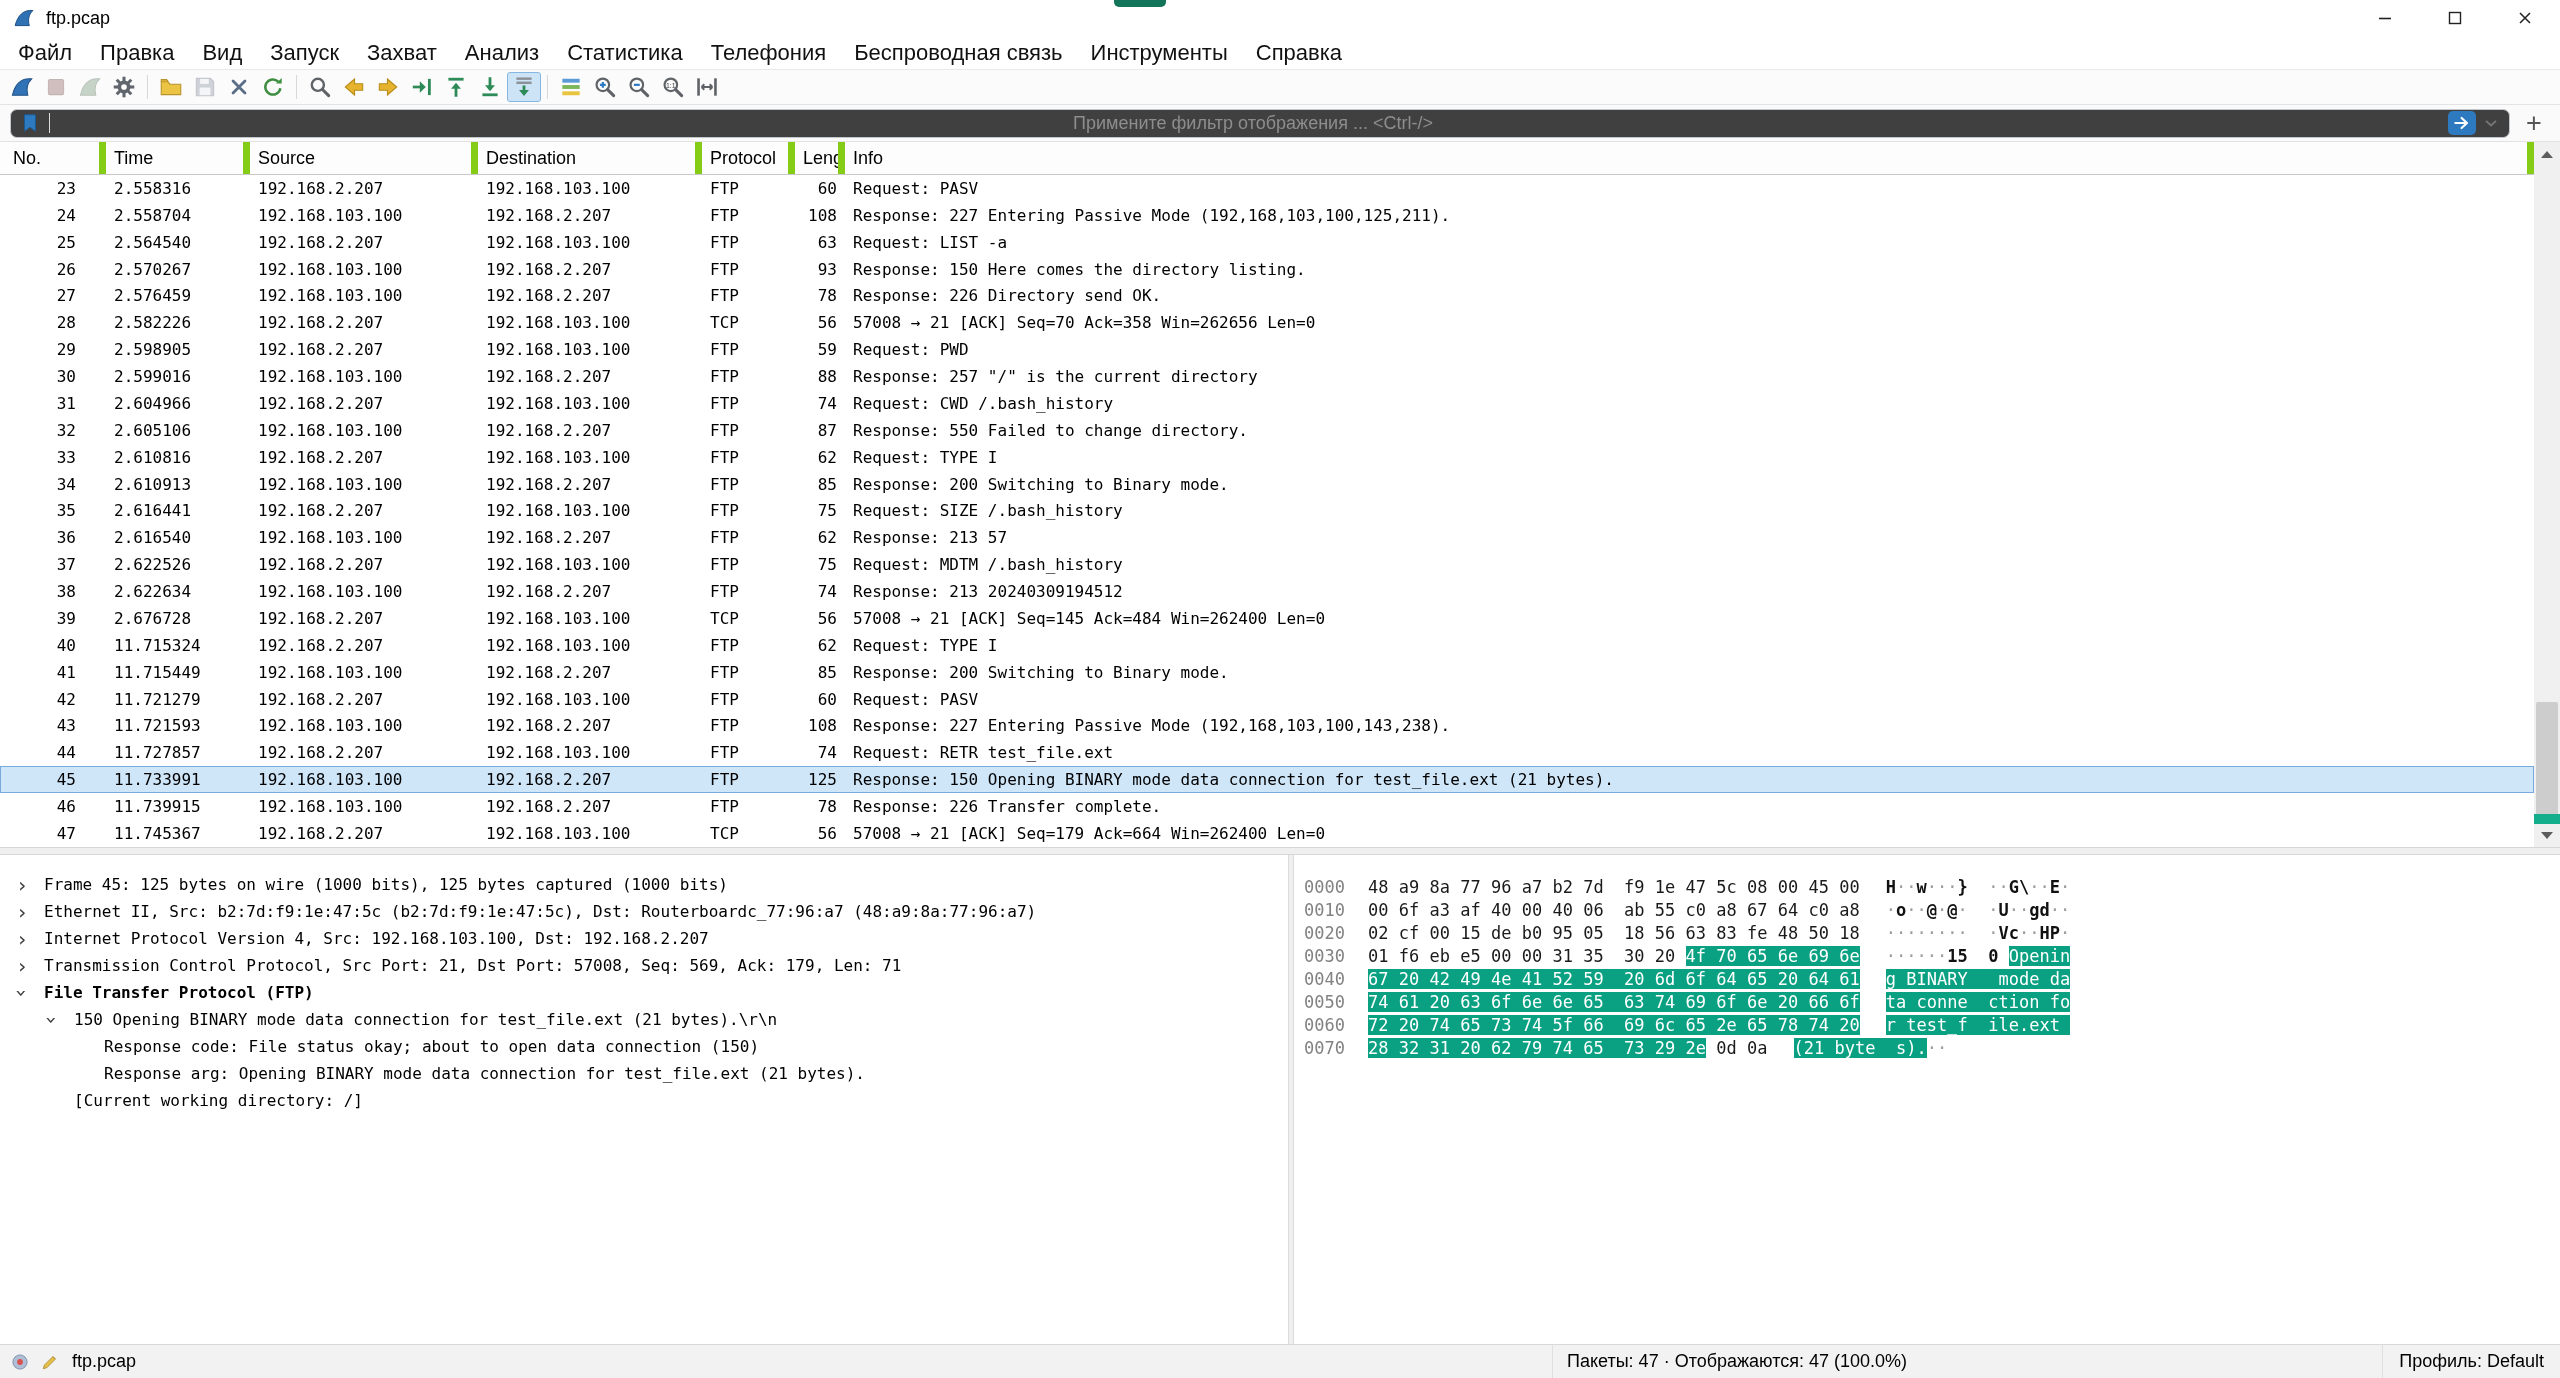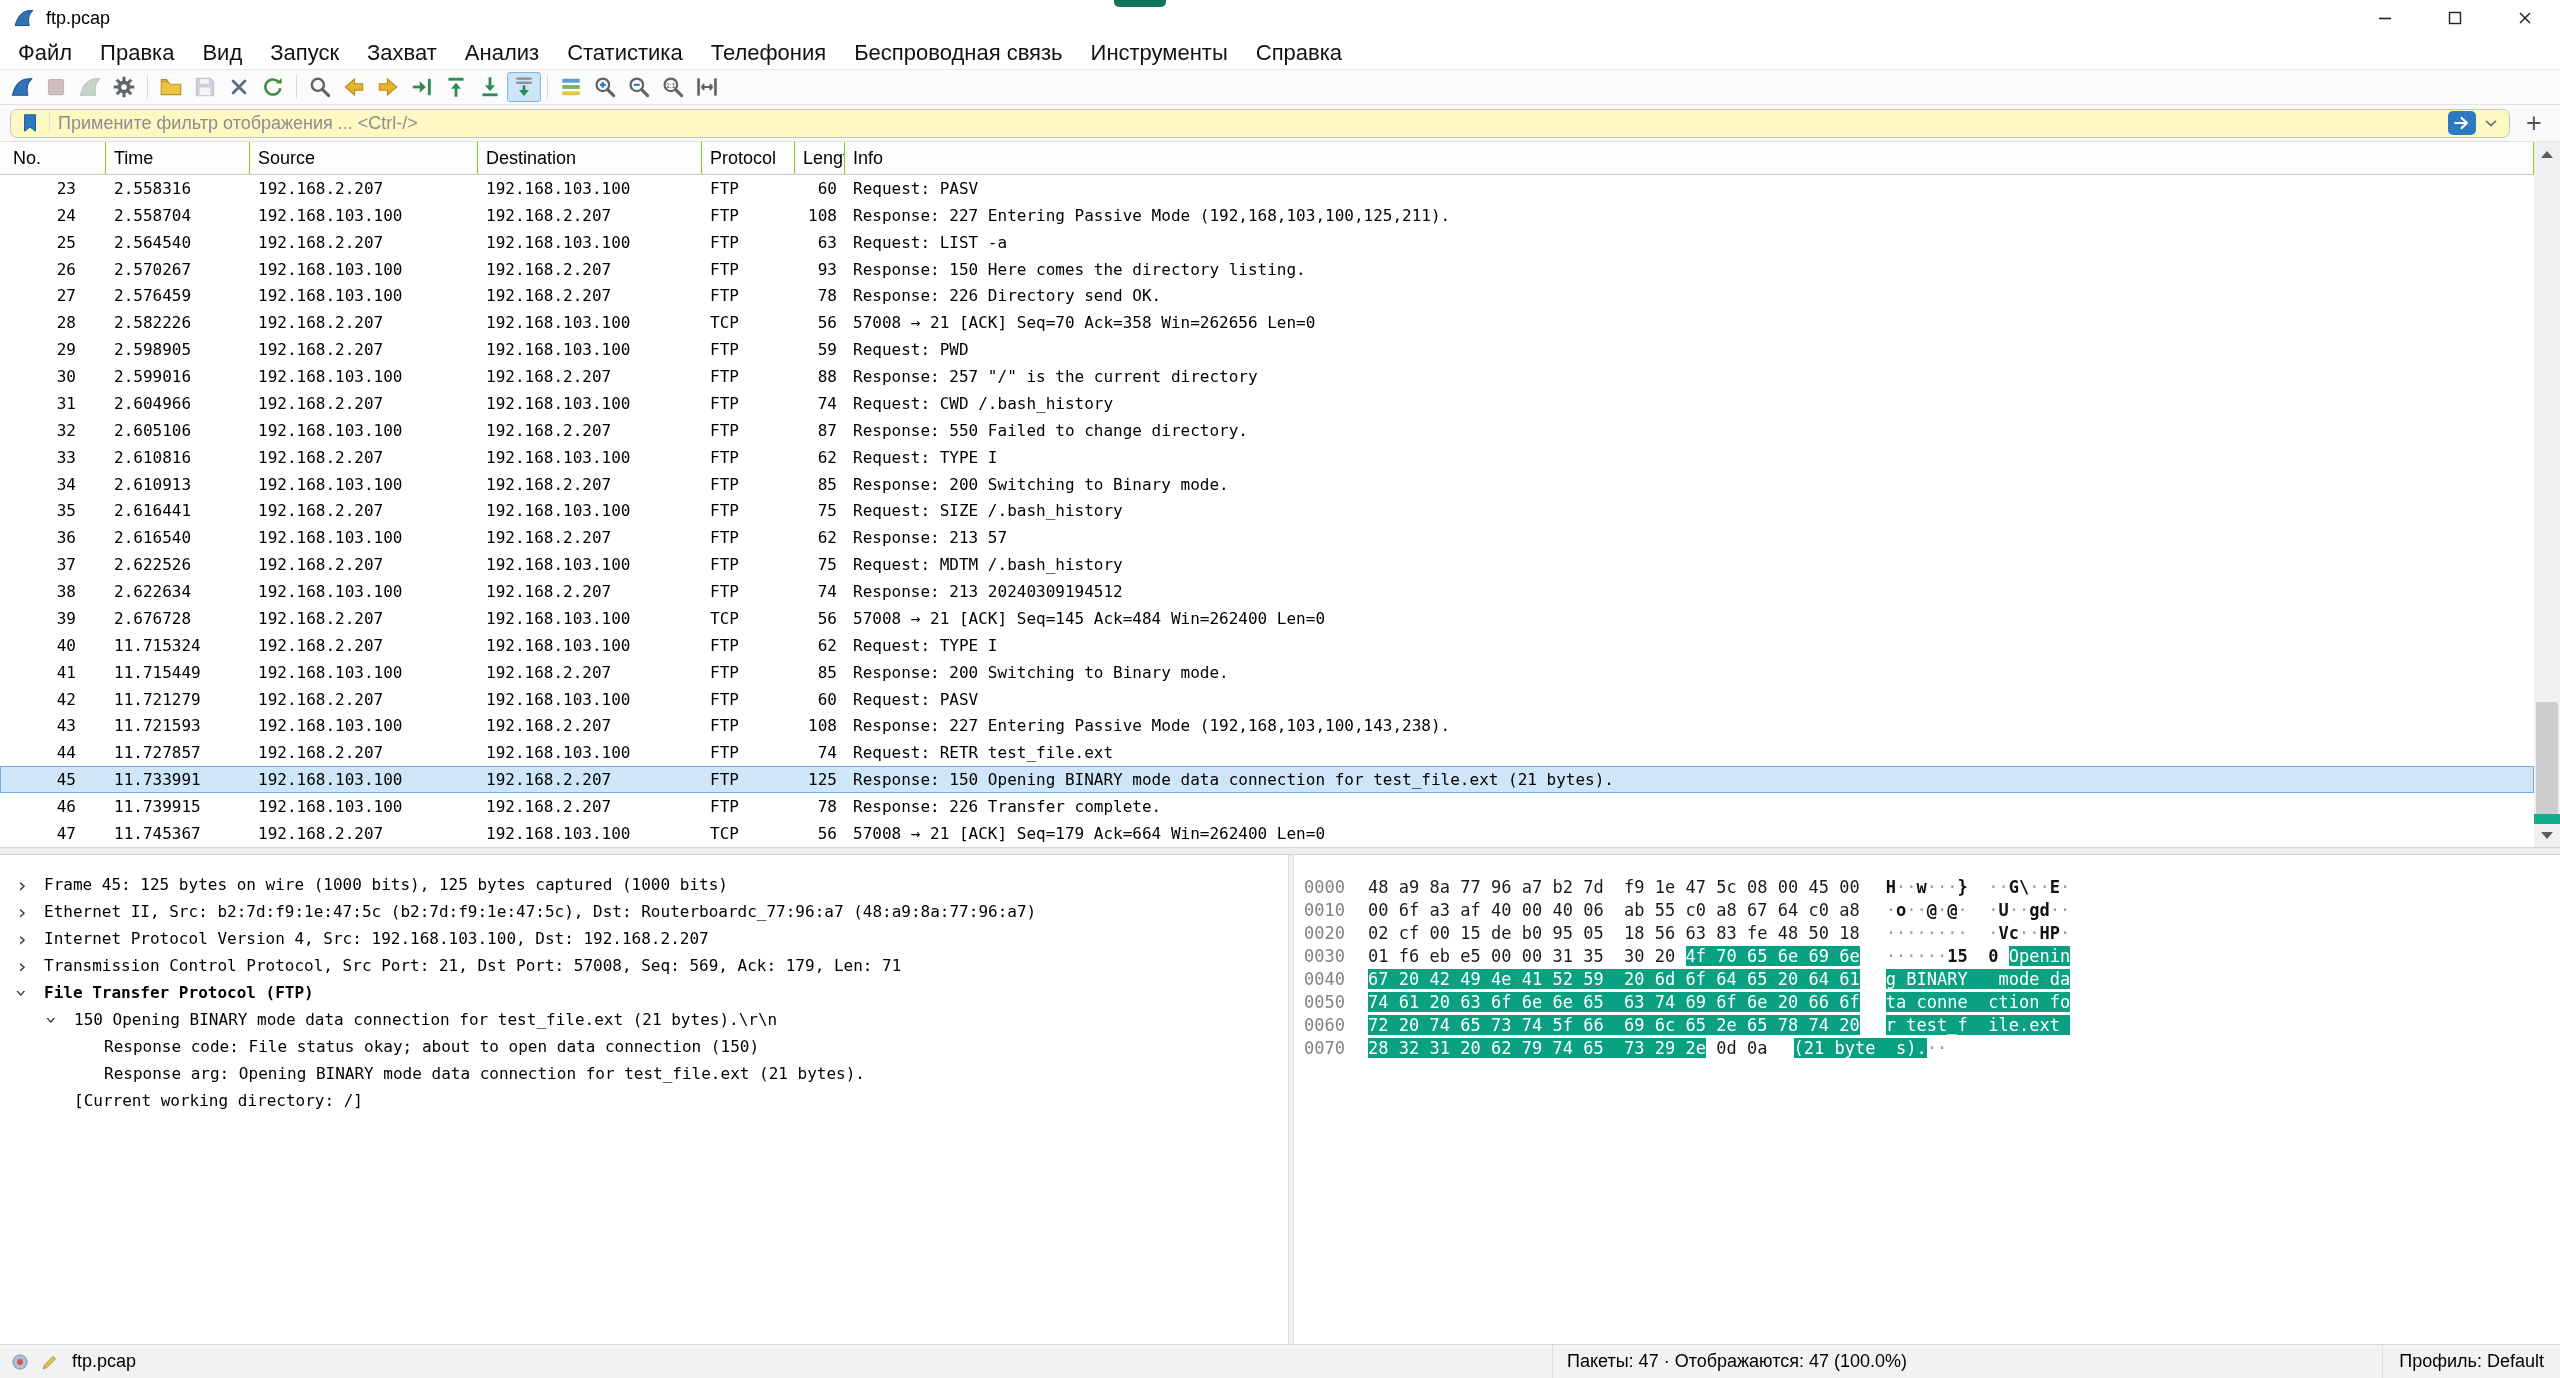--- a/index.html
+++ b/index.html
@@ -22,31 +22,31 @@
 
 .toolbar{position:absolute;left:0;top:69px;right:0;height:36px;background:#fbfbfb;border-top:1px solid #e9e9e9;border-bottom:1px solid #e3e3e3;display:flex;align-items:center;padding-left:5px;}
 .tb-btn{width:34px;height:30px;display:flex;align-items:center;justify-content:center;border-radius:3px;border:1px solid transparent;}
 .tb-btn.disabled{opacity:.38;filter:grayscale(55%);}
 .tb-btn.active{background:#cde4f7;border:1px solid #86b7e2;}
 .tb-ic{display:flex;align-items:center;justify-content:center;}
 .tb-sep{width:1px;height:24px;background:#d8d8d8;margin:0 6px;}
 
 
 .filterbar{position:absolute;left:0;top:105px;right:0;height:37px;background:#fafafa;border-bottom:1px solid #e2e2e2;display:flex;align-items:center;padding:0 10px;}
-.filter-input{flex:1;height:29px;background:#fef9c3;border:1px solid #c2c7cc;border-radius:7px;display:flex;align-items:center;padding:0 6px;}
+.filter-input{flex:1;height:29px;background:#404040;border:1px solid #c2c7cc;border-radius:7px;display:flex;align-items:center;padding:0 6px;text-align:center;}
 .fi-ic{display:flex;align-items:center;margin-left:2px;}
 .fi-sep{width:1px;height:20px;background:#ddd;margin:0 8px;}
 .fi-ph{flex:1;font-size:18px;color:#8d8d8d;white-space:pre;}
 .fi-apply{width:28px;height:24px;background:#2d7ac0;border-radius:5px;display:flex;align-items:center;justify-content:center;margin-right:5px;}
 .fi-chev{display:flex;align-items:center;margin-right:2px;}
 .filter-add{width:32px;height:30px;display:flex;align-items:center;justify-content:center;font-size:27px;color:#555;margin-left:8px;}
 
 
 .pl-header{position:absolute;left:0;top:142px;right:26px;height:33px;display:flex;background:#fdfdfd;border-bottom:1px solid #c9c9c9;font-size:18px;}
-.pl-hcell{display:flex;align-items:center;padding-left:8px;border-right:1px solid #84cc16;color:#000;overflow:hidden;white-space:nowrap;}
+.pl-hcell{display:flex;align-items:center;padding-left:8px;border-right:7px solid #84cc16;color:#000;overflow:hidden;white-space:nowrap;}
 .col-no{width:106px;}
 .col-time{width:144px;}
 .col-source{width:228px;}
 .col-destination{width:224px;}
 .col-protocol{width:93px;}
 .col-length{width:50px;}
 .col-info{flex:1;}
 .pl-hcell.col-no{padding-left:13px;}
 .pl-body{position:absolute;left:0;top:175px;right:26px;height:672px;background:#fff;overflow:hidden;}
 .pl-row{display:flex;height:26.88px;font:16px "DejaVu Sans Mono",monospace;color:#000;}

